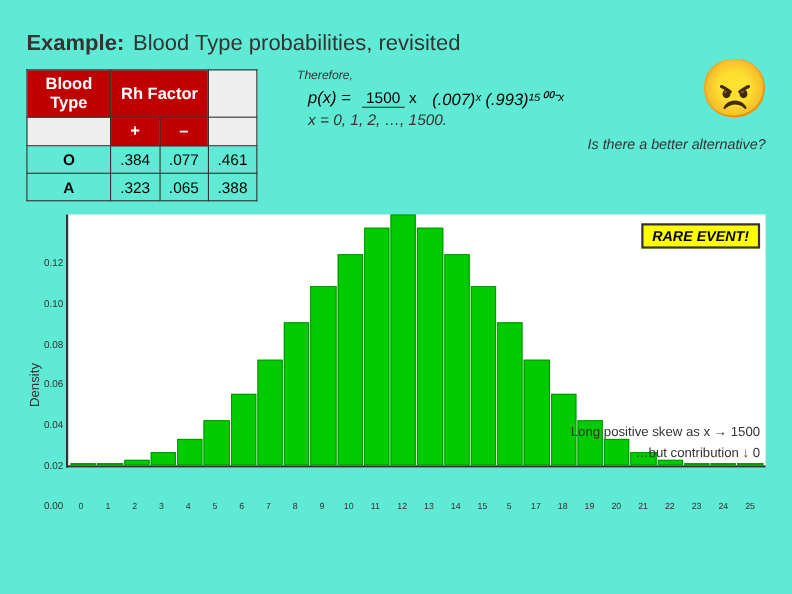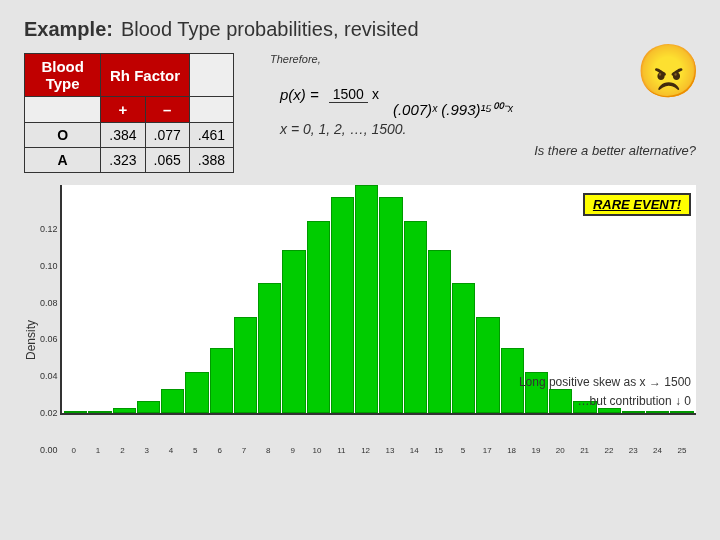--- a/index.html
+++ b/index.html
@@ -8,22 +8,22 @@
       height: 540px;
       background: #fff;
       font-family: Arial, sans-serif;
       overflow: hidden;
       position: relative;
     }
 
     .slide {
       width: 720px;
       height: 540px;
-      background: #e5e5e5;
-      padding: 18px 24px 10px 24px;
+      background: #5eead4;
+      padding: 28px 24px 10px 24px;
       position: relative;
     }
 
     .title-row {
       display: flex;
       align-items: center;
       gap: 8px;
       margin-bottom: 12px;
     }
     .title-example {
@@ -118,21 +118,20 @@
       padding: 0 4px;
       font-size: 14px;
     }
     .frac-den {
       padding: 0 4px;
       font-size: 14px;
     }
     .formula-rest {
       font-size: 15px;
       font-style: italic;
-      margin-top: 30px;
     }
     .x-range {
       font-size: 14px;
       color: #333;
       padding-left: 10px;
       margin-top: 2px;
       font-style: italic;
     }
 
     
@@ -348,21 +347,21 @@
             <div class="bar" style="height: 28.4211%;"></div>
             <div class="bar" style="height: 17.8947%;"></div>
             <div class="bar" style="height: 10.5263%;"></div>
             <div class="bar" style="height: 5.26316%;"></div>
             <div class="bar" style="height: 2.10526%;"></div>
             <div class="bar" style="height: 1.05263%;"></div>
             <div class="bar" style="height: 0.526316%;"></div>
             <div class="bar" style="height: 0.210526%;"></div>
           </div>
 
-        <div class="rare-event-badge" style="position:absolute; top:8px; right:5px; background:#ffff00; border:2px solid #333; padding:2px 8px; font-size:13px; font-weight:bold; font-style:italic;text-decoration:underline;">RARE EVENT!</div>
+        <div class="rare-event-badge" style="position:absolute; top:8px; right:5px; background:#ffff00; border:2px solid #333; padding:2px 8px; font-size:13px; font-weight:bold; font-style:italic;">RARE EVENT!</div>
 
         <div class="annotation-skew" style="position:absolute; bottom:55px; right:5px; font-size:12px; color:#333;">Long positive skew as x → 1500</div>
         <div class="annotation-contribution" style="position:absolute; bottom:36px; right:5px; font-size:12px; color:#333;">…but contribution ↓ 0</div>
       </div>
       <div class="x-labels" id="x-labels">
 
       <span class="x-label">0</span>
           <span class="x-label">1</span>
           <span class="x-label">2</span>
           <span class="x-label">3</span>

